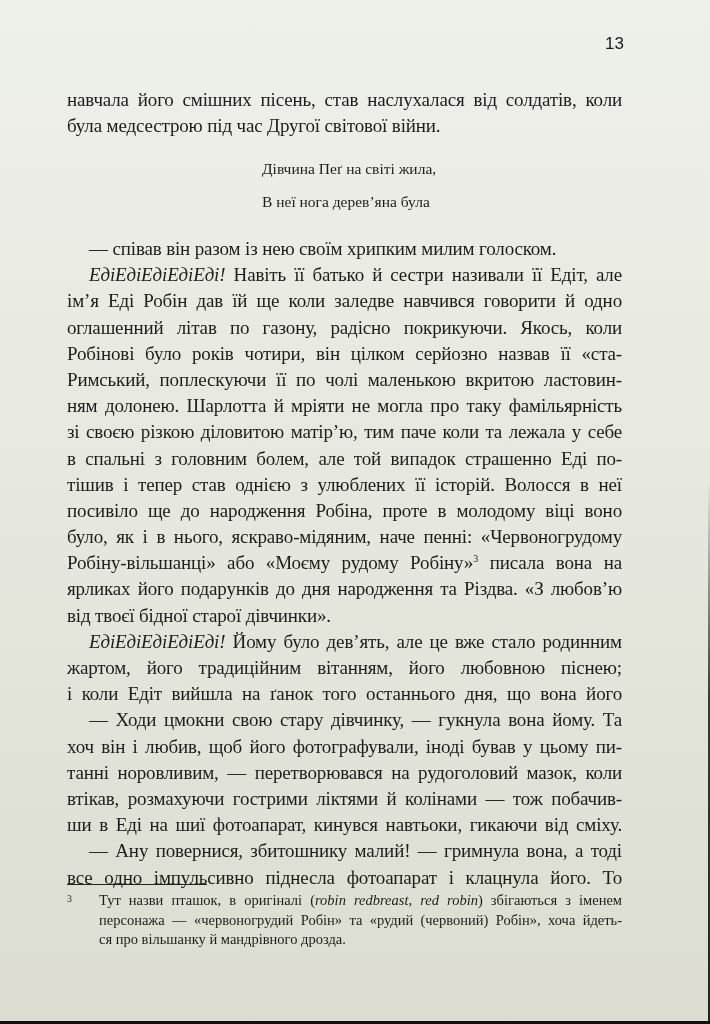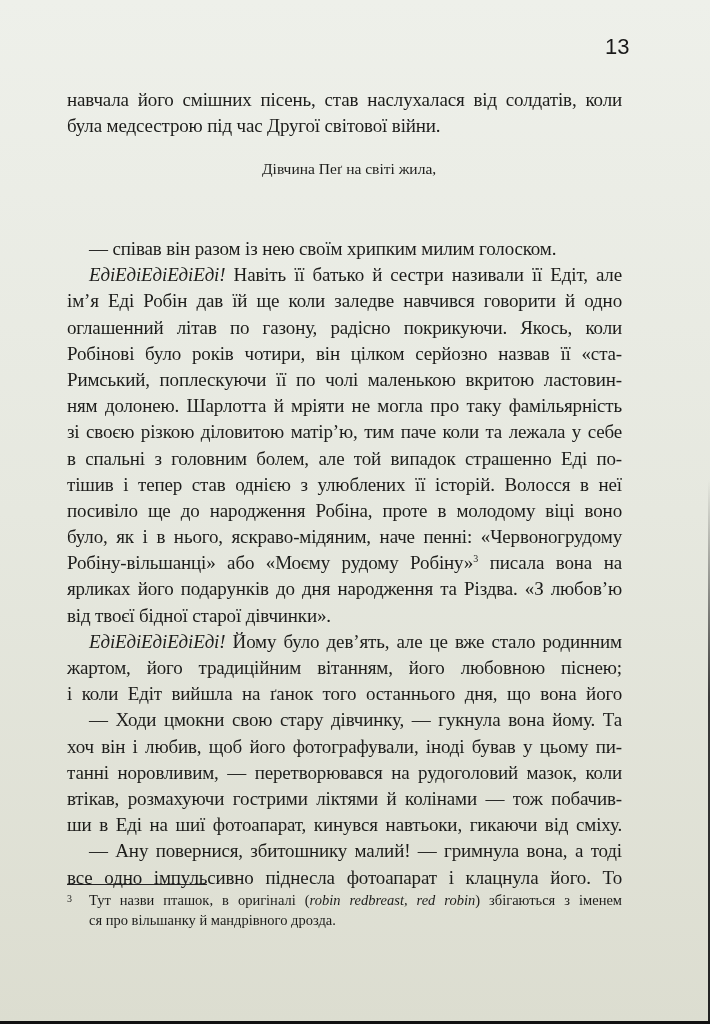--- a/index.html
+++ b/index.html
@@ -13,21 +13,21 @@
   .page-edge-right {
     position: absolute; right: 0; top: 480px; bottom: 0; width: 2px;
     background: linear-gradient(180deg, rgba(60,60,60,0) 0%, #3a3a3a 40%, #222 100%);
   }
   .page-edge-bottom {
     position: absolute; left: 0; right: 0; bottom: 0; height: 3px; background: #111;
   }
   .page-number {
     position: absolute; top: 34px; left: 605px;
     font-family: "Liberation Sans", "DejaVu Sans", sans-serif;
-    font-size: 22px; color: #1a1a1a;
+    font-size: 17px; color: #1a1a1a;
   }
   .body-text {
     position: absolute; left: 67px; top: 87px; width: 555px;
     font-size: 19px; line-height: 26.4px;
     letter-spacing: -0.15px;
   }
   .line { display: block; white-space: nowrap; text-align: justify; text-align-last: justify; height: 26.4px; }
   .line.last { text-align-last: left; }
   .indent { padding-left: 22px; }
   .verse {
@@ -40,38 +40,39 @@
   em { font-style: italic; }
   sup { font-size: 10px; vertical-align: 7px; line-height: 0; }
   .footnote-rule {
     position: absolute; left: 67px; top: 884px; width: 140px; height: 1px; background: #222;
   }
   .footnote {
     position: absolute; left: 67px; top: 891px; width: 555px;
     font-size: 14.5px; line-height: 19.5px;
   }
   .fn-mark { position: absolute; left: 0; top: -2px; font-size: 10px; }
-  .fn-body { margin-left: 22px; }
+  .fn-body { margin-left: 32px; }
   .fn-body .line { height: 19.5px; line-height: 19.5px; }
 </style>
 </head>
 <body>
 
 <div class="page-edge-right"></div>
 <div class="page-edge-bottom"></div>
 
 <div class="page-number">13</div>
 
 <div class="body-text">
   <span class="line">навчала його смішних пісень, став наслухалася від солдатів, коли</span>
   <span class="line last">була медсестрою під час Другої світової війни.</span>
 </div>
 
 <div class="verse">
   <span>Дівчина Пеґ на світі жила,</span>
+  <span>В неї нога дерев’яна була</span>
 </div>
 
 <div class="main-2">
 
   <span class="line last indent">— співав він разом із нею своїм хрипким милим голоском.</span>
 
   <span class="line indent"><em>ЕдіЕдіЕдіЕдіЕді!</em><span> Навіть її батько й сестри називали її Едіт, але</span></span>
   <span class="line">ім’я Еді Робін дав їй ще коли заледве навчився говорити й одно</span>
   <span class="line">оглашенний літав по газону, радісно покрикуючи. Якось, коли</span>
   <span class="line">Робінові було років чотири, він цілком серйозно назвав її «ста-</span>
@@ -100,15 +101,16 @@
   <span class="line indent">— Ану повернися, збитошнику малий! — гримнула вона, а тоді</span>
   <span class="line">все одно імпульсивно піднесла фотоапарат і клацнула його. То</span>
 </div>
 
 <div class="footnote-rule"></div>
 
 <div class="footnote">
   <span class="fn-mark">3</span>
   <div class="fn-body">
     <span class="line"><span>Тут назви пташок, в оригіналі (</span><em>robin redbreast, red robin</em><span>) збігаються з іменем</span></span>
+    <span class="line">персонажа — «червоногрудий Робін» та «рудий (червоний) Робін», хоча йдеть-</span>
     <span class="line last">ся про вільшанку й мандрівного дрозда.</span>
   </div>
 </div>
 
 </body></html>

